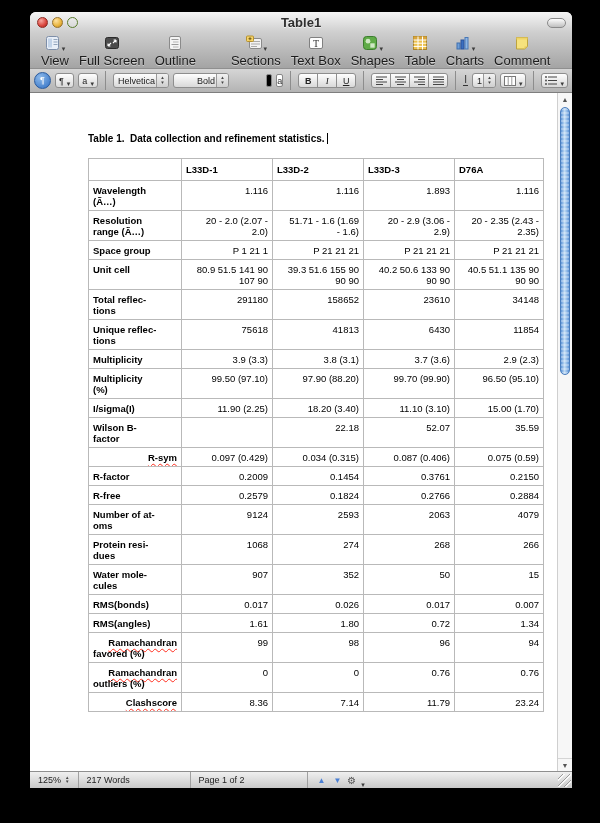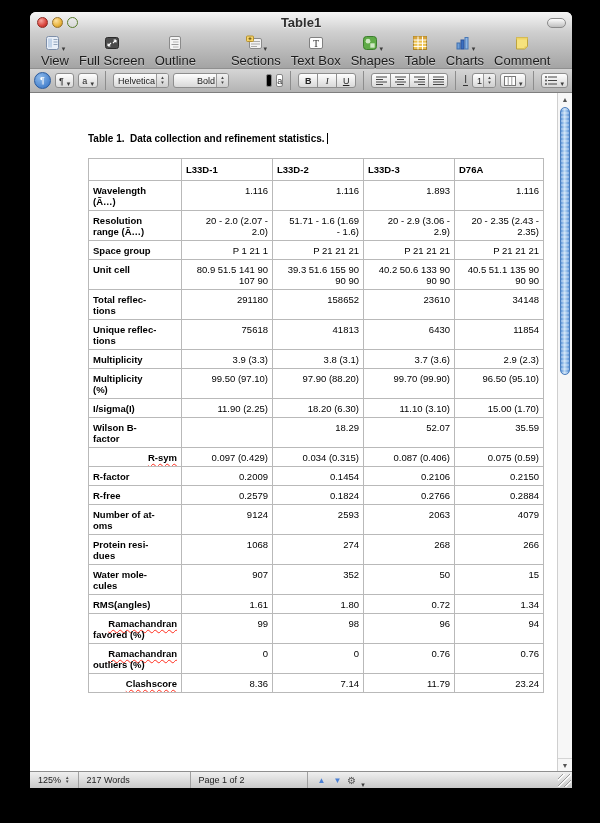--- a/index.html
+++ b/index.html
@@ -439,50 +439,50 @@
             <td>99.50 (97.10)</td>
             <td>97.90 (88.20)</td>
             <td>99.70 (99.90)</td>
             <td>96.50 (95.10)</td>
           </tr>
           <tr>
             <th>
               <span class="lbl-line">I/sigma(I)</span>
             </th>
             <td>11.90 (2.25)</td>
-            <td>18.20 (6.30)</td>
+            <td>18.20 (3.40)</td>
             <td>11.10 (3.10)</td>
             <td>15.00 (1.70)</td>
           </tr>
           <tr>
             <th>
               <span class="lbl-line">Wilson B-</span>
               <span class="lbl-line">factor</span>
             </th>
             <td></td>
-            <td>18.29</td>
+            <td>22.18</td>
             <td>52.07</td>
             <td>35.59</td>
           </tr>
           <tr>
             <th>
               <span class="lbl-line sq">R-sym</span>
             </th>
             <td>0.097 (0.429)</td>
             <td>0.034 (0.315)</td>
             <td>0.087 (0.406)</td>
             <td>0.075 (0.59)</td>
           </tr>
           <tr>
             <th>
               <span class="lbl-line">R-factor</span>
             </th>
             <td>0.2009</td>
             <td>0.1454</td>
-            <td>0.2106</td>
+            <td>0.3761</td>
             <td>0.2150</td>
           </tr>
           <tr>
             <th>
               <span class="lbl-line">R-free</span>
             </th>
             <td>0.2579</td>
             <td>0.1824</td>
             <td>0.2766</td>
             <td>0.2884</td>
@@ -509,20 +509,29 @@
           </tr>
           <tr>
             <th>
               <span class="lbl-line">Water mole-</span>
               <span class="lbl-line">cules</span>
             </th>
             <td>907</td>
             <td>352</td>
             <td>50</td>
             <td>15</td>
+          </tr>
+          <tr>
+            <th>
+              <span class="lbl-line">RMS(bonds)</span>
+            </th>
+            <td>0.017</td>
+            <td>0.026</td>
+            <td>0.017</td>
+            <td>0.007</td>
           </tr>
           <tr>
             <th>
               <span class="lbl-line">RMS(angles)</span>
             </th>
             <td>1.61</td>
             <td>1.80</td>
             <td>0.72</td>
             <td>1.34</td>
           </tr>

